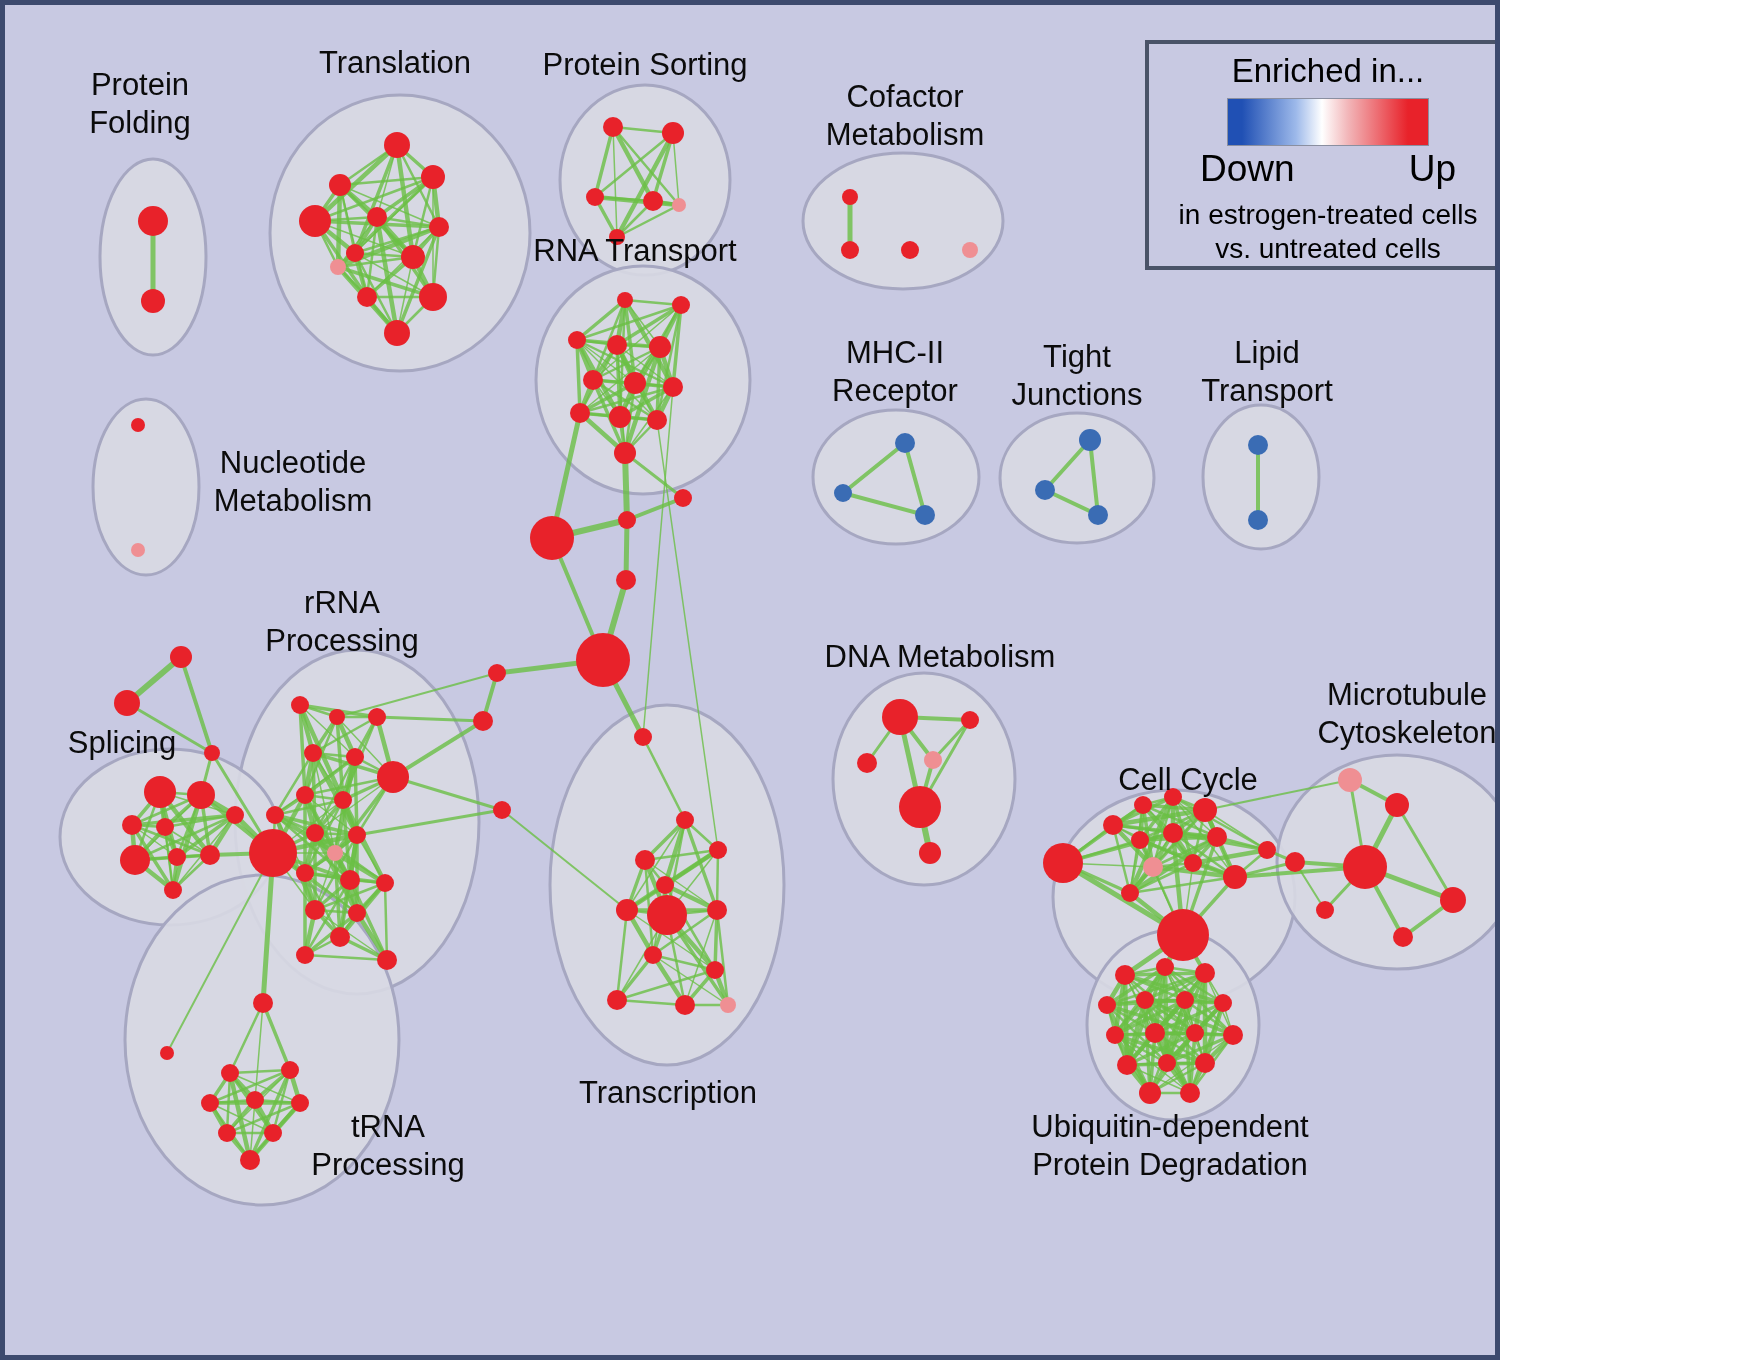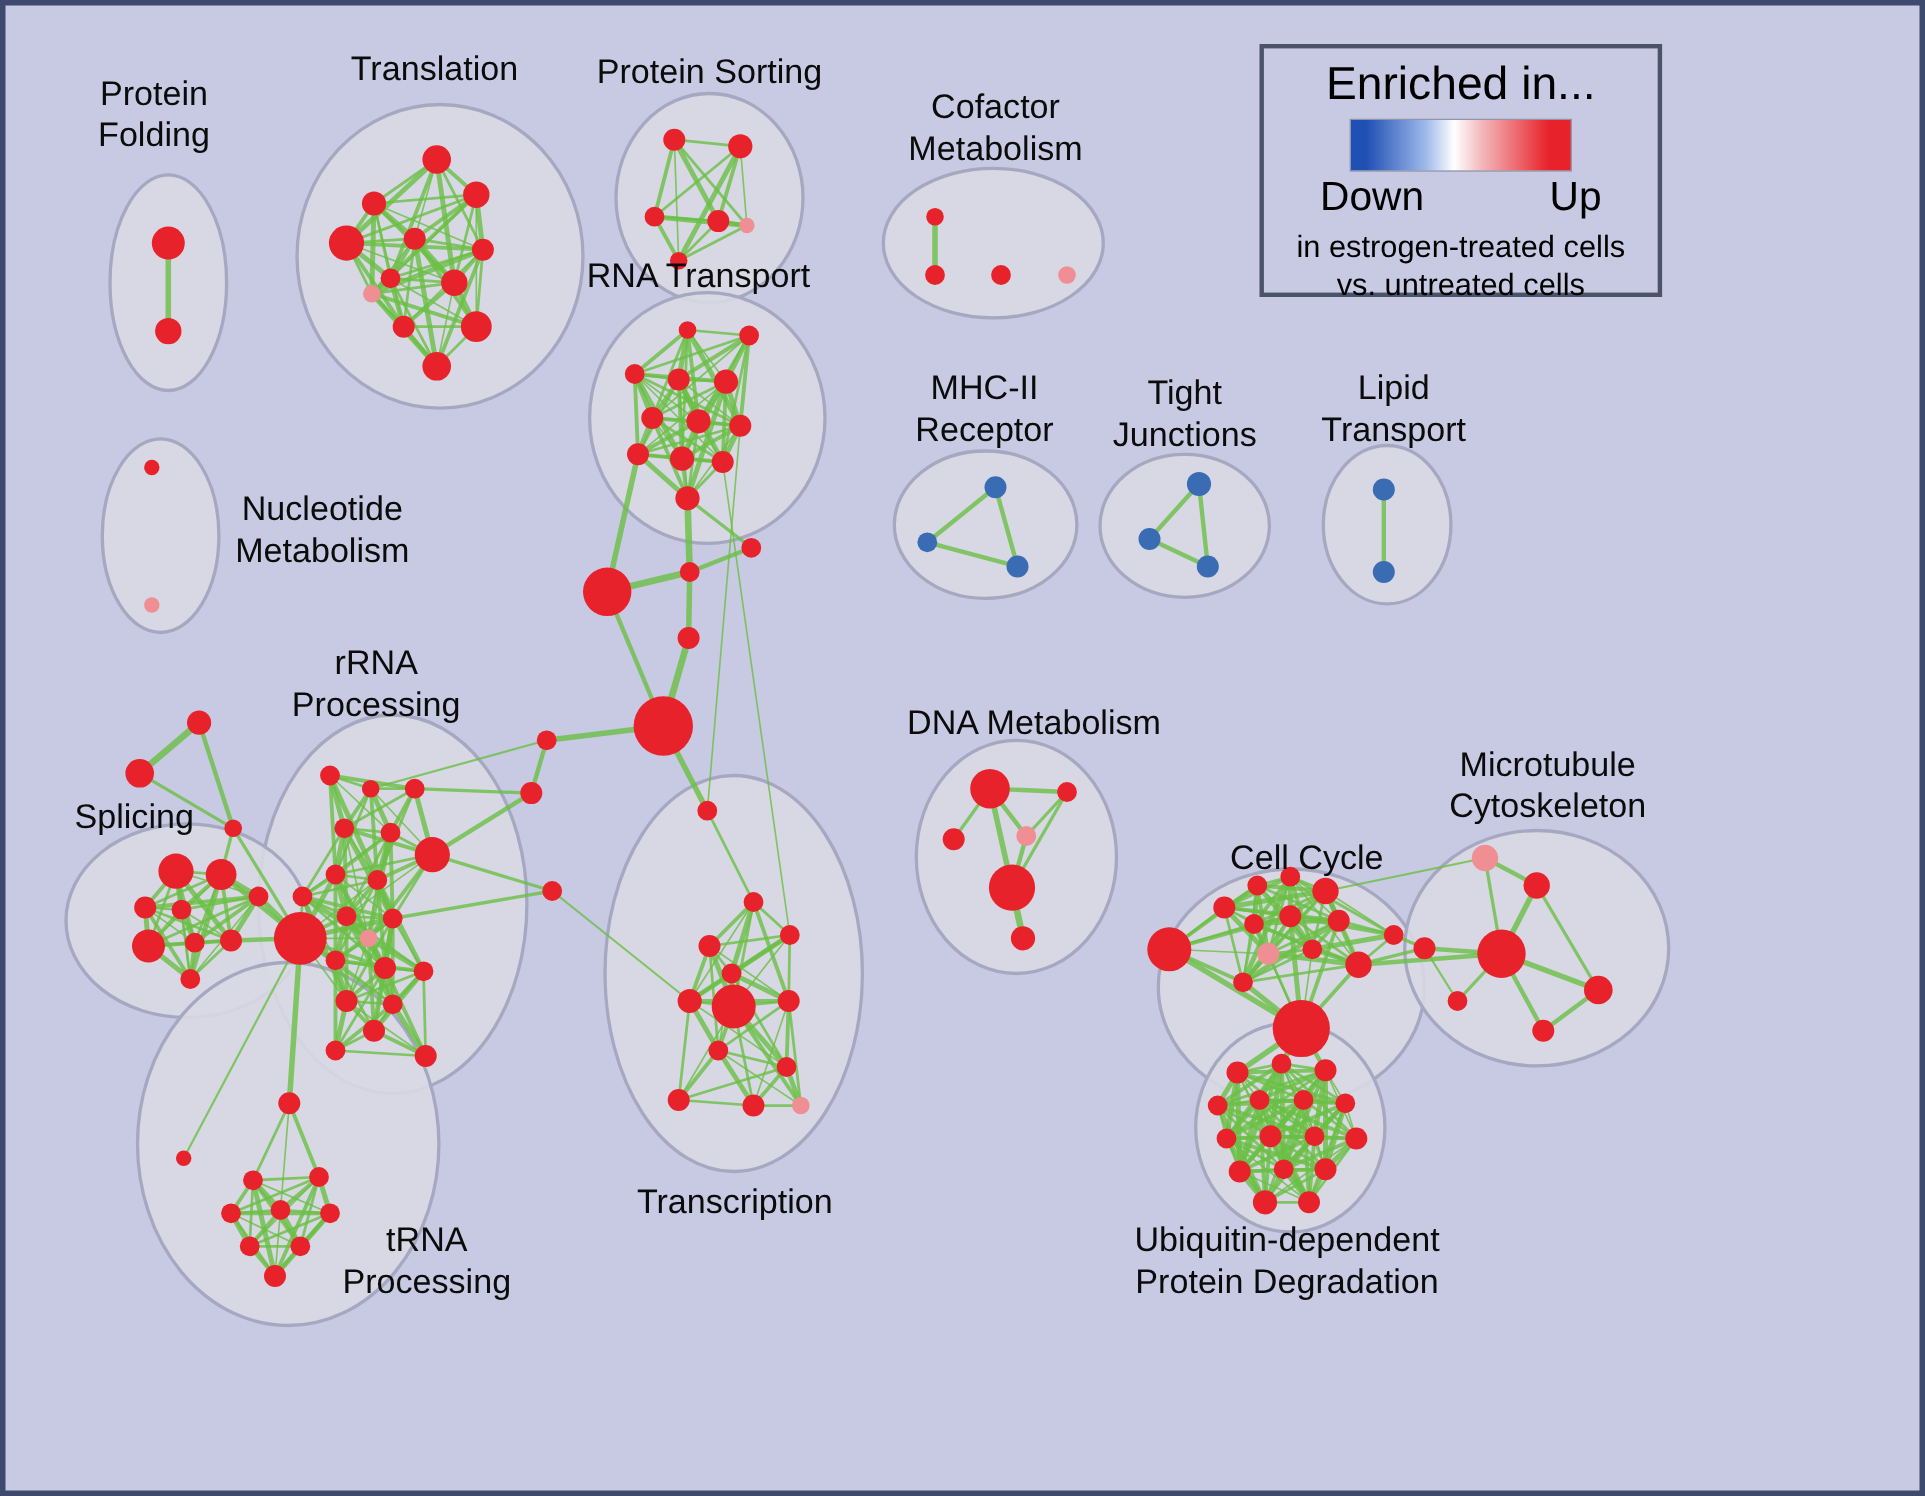--- a/index.html
+++ b/index.html
@@ -1,19 +1,19 @@
 <!DOCTYPE html>
 <html><head>
 <meta charset="utf-8">
 <style>
   html, body { margin: 0; padding: 0; background: #ffffff; }
   body { font-family: "Liberation Sans", sans-serif; }
   .canvas {
     position: relative;
-    width: 1750px;
+    width: 1500px;
     height: 1360px;
     box-sizing: border-box;
     overflow: hidden;
   }
   svg.network { position: absolute; left: 0; top: 0; }
   svg.network text {
     font-family: "Liberation Sans", sans-serif;
     font-size: 31px;
     fill: #0b0b0b;
   }
@@ -21,21 +21,21 @@
     position: absolute;
     left: 1140px;
     top: 35px;
     width: 366px;
     height: 230px;
     box-sizing: border-box;
     border: 4px solid #4a5368;
     text-align: center;
     padding-top: 8px;
   }
-  .legend-title { font-size: 42px; margin-bottom: 8px; }
+  .legend-title { font-size: 33px; margin-bottom: 8px; }
   .legend-bar {
     width: 200px; height: 46px;
     margin: 0 auto;
     border: 1px solid #8a8fa0;
   }
   .legend-row {
     width: 256px;
     margin: 2px auto 0;
     display: flex;
     justify-content: space-between;

